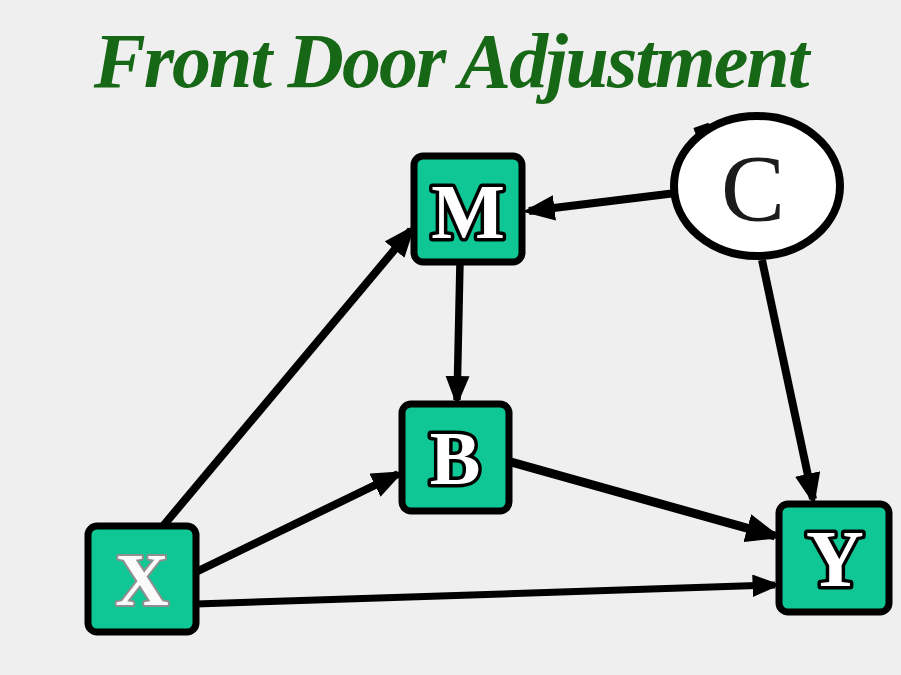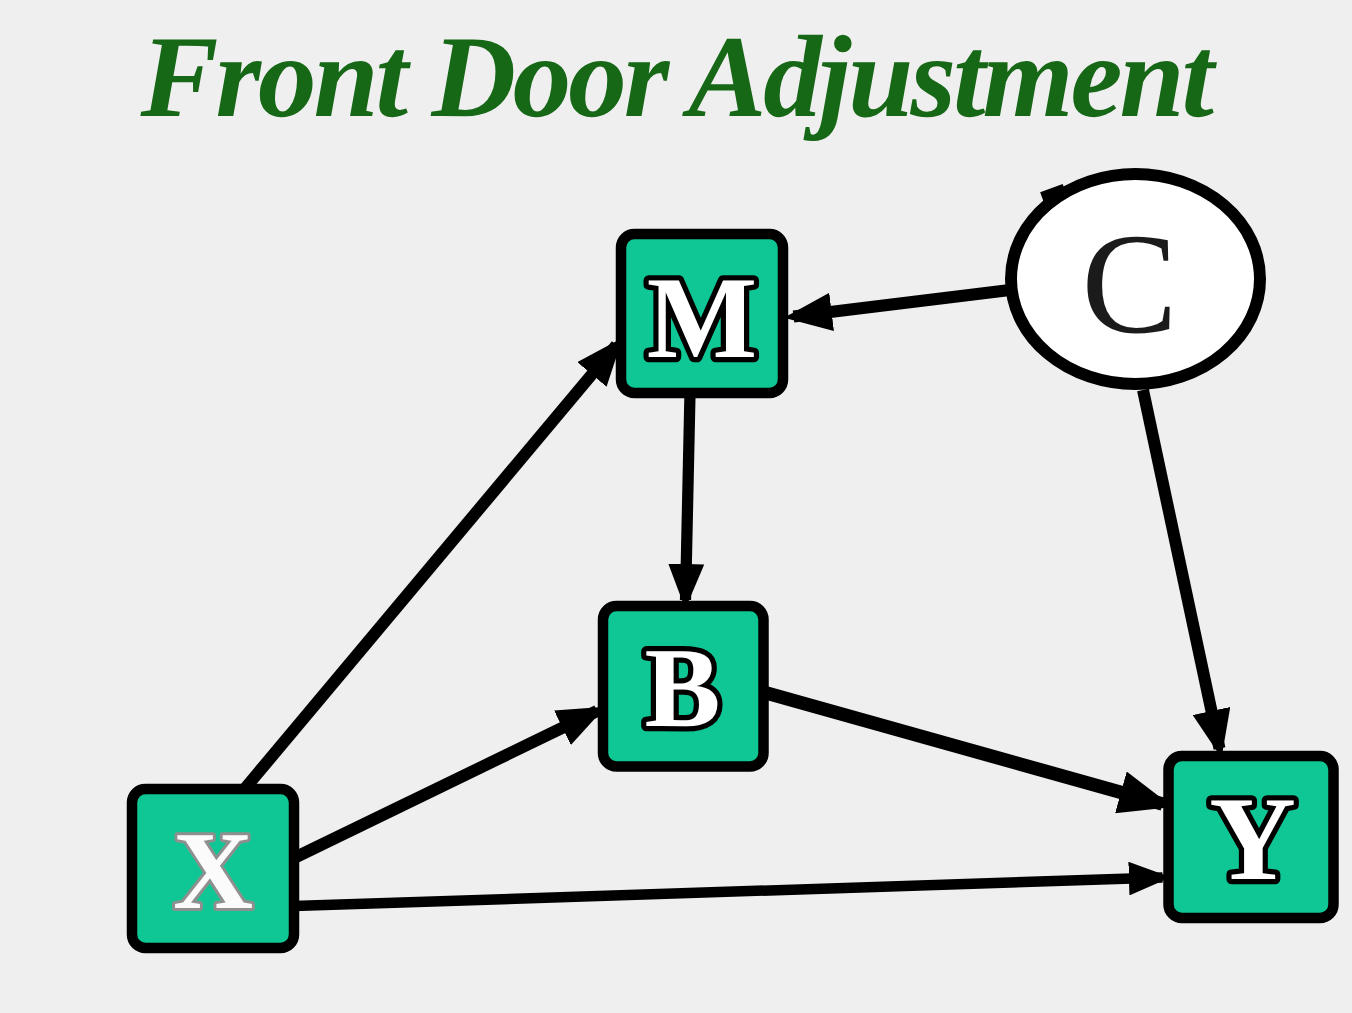--- a/index.html
+++ b/index.html
@@ -10,21 +10,21 @@
   }
   .slide {
     position: relative;
     width: 901px;
     height: 675px;
     background: #efefef;
     overflow: hidden;
   }
   .slide-title {
     position: absolute;
-    top: 10px;
+    top: 20px;
     left: 0;
     width: 901px;
     text-align: center;
     font-family: "Liberation Serif", serif;
     font-style: italic;
     font-weight: bold;
     font-size: 78px;
     letter-spacing: -2px;
     line-height: 1.05;
     white-space: nowrap;

